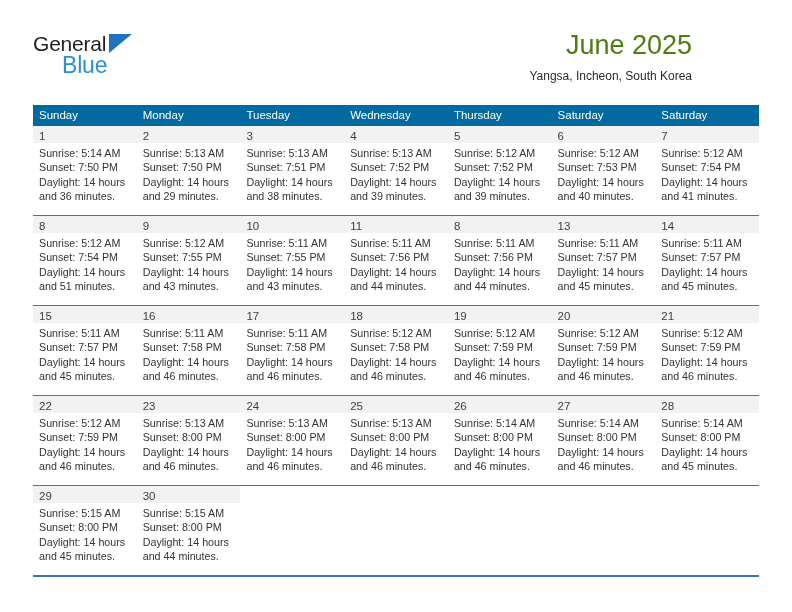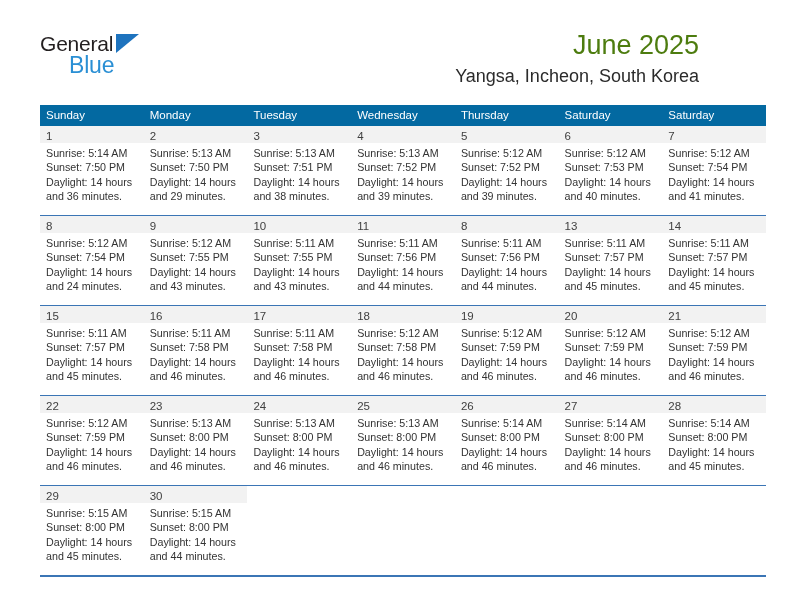--- a/index.html
+++ b/index.html
@@ -7,21 +7,20 @@
     width: 792px;
     height: 612px;
     background: #ffffff;
     font-family: "Liberation Sans", sans-serif;
   }
   .page {
     position: relative;
     width: 725px;
     height: 612px;
     background: #ffffff;
-    margin-left: 7px;
   }
 
   
   .top-bar {
     position: absolute;
     left: 33px;
     top: 28px;
     right: 33px;
     height: 62px;
   }
@@ -66,21 +65,21 @@
     text-align: right;
   }
   .cal-title {
     font-size: 27px;
     color: #4d7c0f;
     font-weight: normal;
     line-height: 34px;
     white-space: nowrap;
   }
   .cal-subtitle {
-    font-size: 18px;
+    font-size: 12px;
     color: #2b2b2b;
     line-height: 22px;
     margin-top: 3px;
     white-space: nowrap;
   }
 
   
   .calendar {
     position: absolute;
     left: 33px;
@@ -238,21 +237,21 @@
             </div>
           </div>
         </div>
         <div class="week">
           <div class="cell filled">
             <div class="daynum-bar"><span class="daynum">8</span></div>
             <div class="cell-lines">
               <div class="cell-line">Sunrise: 5:12 AM</div>
               <div class="cell-line">Sunset: 7:54 PM</div>
               <div class="cell-line">Daylight: 14 hours</div>
-              <div class="cell-line">and 24 minutes.</div>
+              <div class="cell-line">and 51 minutes.</div>
             </div>
           </div>
           <div class="cell filled">
             <div class="daynum-bar"><span class="daynum">9</span></div>
             <div class="cell-lines">
               <div class="cell-line">Sunrise: 5:12 AM</div>
               <div class="cell-line">Sunset: 7:55 PM</div>
               <div class="cell-line">Daylight: 14 hours</div>
               <div class="cell-line">and 43 minutes.</div>
             </div>

